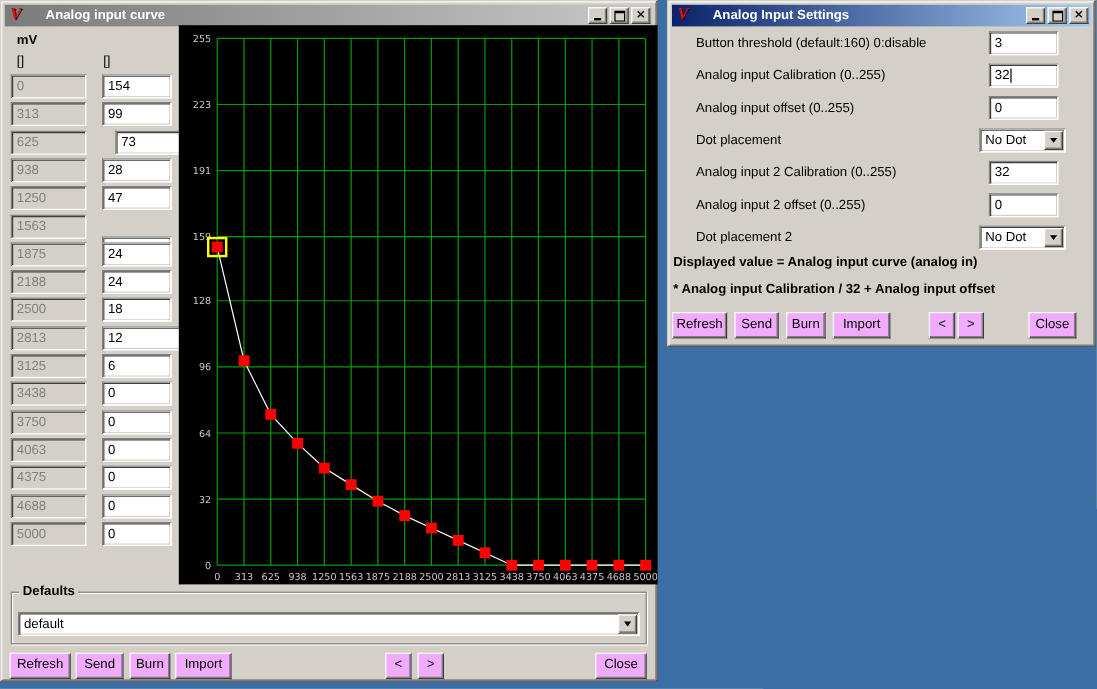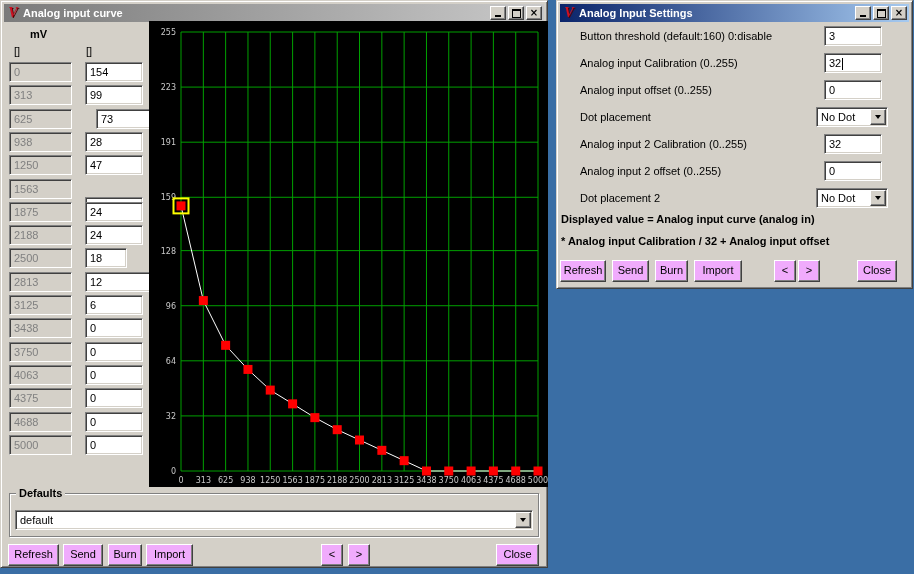--- a/index.html
+++ b/index.html
@@ -7,21 +7,21 @@
        font-family:"Liberation Sans",sans-serif;font-size:11px;color:#000;}
   .window{position:absolute;background:#D4D0C8;border:1px solid;
           border-color:#D4D0C8 #404040 #404040 #D4D0C8;
           box-shadow:inset 1px 1px 0 #FFFFFF, inset -1px -1px 0 #808080;box-sizing:border-box;}
   #curve-window{left:0;top:0;width:548px;height:568px;}
   #settings-window{left:556px;top:0;width:357px;height:289px;}
   .titlebar{position:absolute;left:3px;top:3px;right:3px;height:18px;display:flex;
             align-items:center;padding:0 2px;box-sizing:border-box;}
   .titlebar.active{background:linear-gradient(to right,#0A246A,#A6CAF0);}
   .titlebar.inactive{background:linear-gradient(to right,#7B7B7B,#C9C9C9);}
-  .titlebar .title{color:#FFFFFF;font-weight:bold;margin-left:3px;white-space:nowrap;font-size:11px;}
+  .titlebar .title{color:#FFFFFF;font-weight:bold;margin-left:18px;white-space:nowrap;font-size:11px;}
   .app-icon{color:#CC1122;font-weight:bold;font-style:italic;font-size:14px;line-height:14px;
             font-family:"Liberation Serif",serif;width:14px;text-align:center;text-shadow:1px 1px 0 #550000;}
   .tb-btns{margin-left:auto;display:flex;gap:2px;}
   .tbb{width:16px;height:14px;background:#D4D0C8;border:1px solid;border-color:#FFFFFF #404040 #404040 #FFFFFF;
        box-shadow:inset -1px -1px 0 #808080;display:flex;align-items:center;justify-content:center;box-sizing:border-box;}
   .glyph-min{width:6px;height:2px;background:#000;margin-top:6px;}
   .glyph-max{width:7px;height:6px;border:1px solid #000;border-top-width:2px;}
   .glyph-x{font-size:10px;font-weight:bold;line-height:1;font-family:"DejaVu Sans",sans-serif;margin-top:-1px;}
   .static{position:absolute;white-space:nowrap;line-height:13px;}
   .bold{font-weight:bold;}
@@ -61,21 +61,21 @@
         </span>
       <span class="tbb">
           <span class="glyph-max"></span>
         </span>
       <span class="tbb">
           <span class="glyph-x">×</span>
         </span>
     </span>
   </div>
 
-  <div class="static bold" style="left:29px;top:27px;">mV</div>
+  <div class="static bold" style="left:13px;top:27px;">mV</div>
   <div class="static" style="left:13px;top:44px;">[]</div>
   <div class="static" style="left:85px;top:44px;">[]</div>
 
   <div id="curve-table">
       <div class="field dfield" style="left: 8px; top: 61px; width: 63px;">0</div>
       <div class="field tfield" style="left: 84px; top: 61px; width: 58px;">154</div>
       <div class="field dfield" style="left: 8px; top: 84px; width: 63px;">313</div>
       <div class="field tfield" style="left: 84px; top: 84px; width: 58px;">99</div>
       <div class="field dfield" style="left: 8px; top: 108px; width: 63px;">625</div>
       <div class="field tfield" style="left: 84px; top: 108px; width: 58px; margin-left: 11px;">73</div>
@@ -83,21 +83,21 @@
       <div class="field tfield" style="left: 84px; top: 131px; width: 58px;">28</div>
       <div class="field dfield" style="left: 8px; top: 154px; width: 63px;">1250</div>
       <div class="field tfield" style="left: 84px; top: 154px; width: 58px;">47</div>
       <div class="field dfield" style="left: 8px; top: 178px; width: 63px;">1563</div>
       <div class="field tfield" style="left: 84px; top: 178px; width: 58px; margin-top: 18px;">39</div>
       <div class="field dfield" style="left: 8px; top: 201px; width: 63px;">1875</div>
       <div class="field tfield" style="left: 84px; top: 201px; width: 58px;">24</div>
       <div class="field dfield" style="left: 8px; top: 224px; width: 63px;">2188</div>
       <div class="field tfield" style="left: 84px; top: 224px; width: 58px;">24</div>
       <div class="field dfield" style="left: 8px; top: 247px; width: 63px;">2500</div>
-      <div class="field tfield" style="left: 84px; top: 247px; width: 42px;">18</div>
+      <div class="field tfield" style="left: 84px; top: 247px; width: 58px;">18</div>
       <div class="field dfield" style="left: 8px; top: 271px; width: 63px;">2813</div>
       <div class="field tfield" style="left: 84px; top: 271px; width: 72px;">12</div>
       <div class="field dfield" style="left: 8px; top: 294px; width: 63px;">3125</div>
       <div class="field tfield" style="left: 84px; top: 294px; width: 58px;">6</div>
       <div class="field dfield" style="left: 8px; top: 317px; width: 63px;">3438</div>
       <div class="field tfield" style="left: 84px; top: 317px; width: 58px;">0</div>
       <div class="field dfield" style="left: 8px; top: 341px; width: 63px;">3750</div>
       <div class="field tfield" style="left: 84px; top: 341px; width: 58px;">0</div>
       <div class="field dfield" style="left: 8px; top: 364px; width: 63px;">4063</div>
       <div class="field tfield" style="left: 84px; top: 364px; width: 58px;">0</div>

